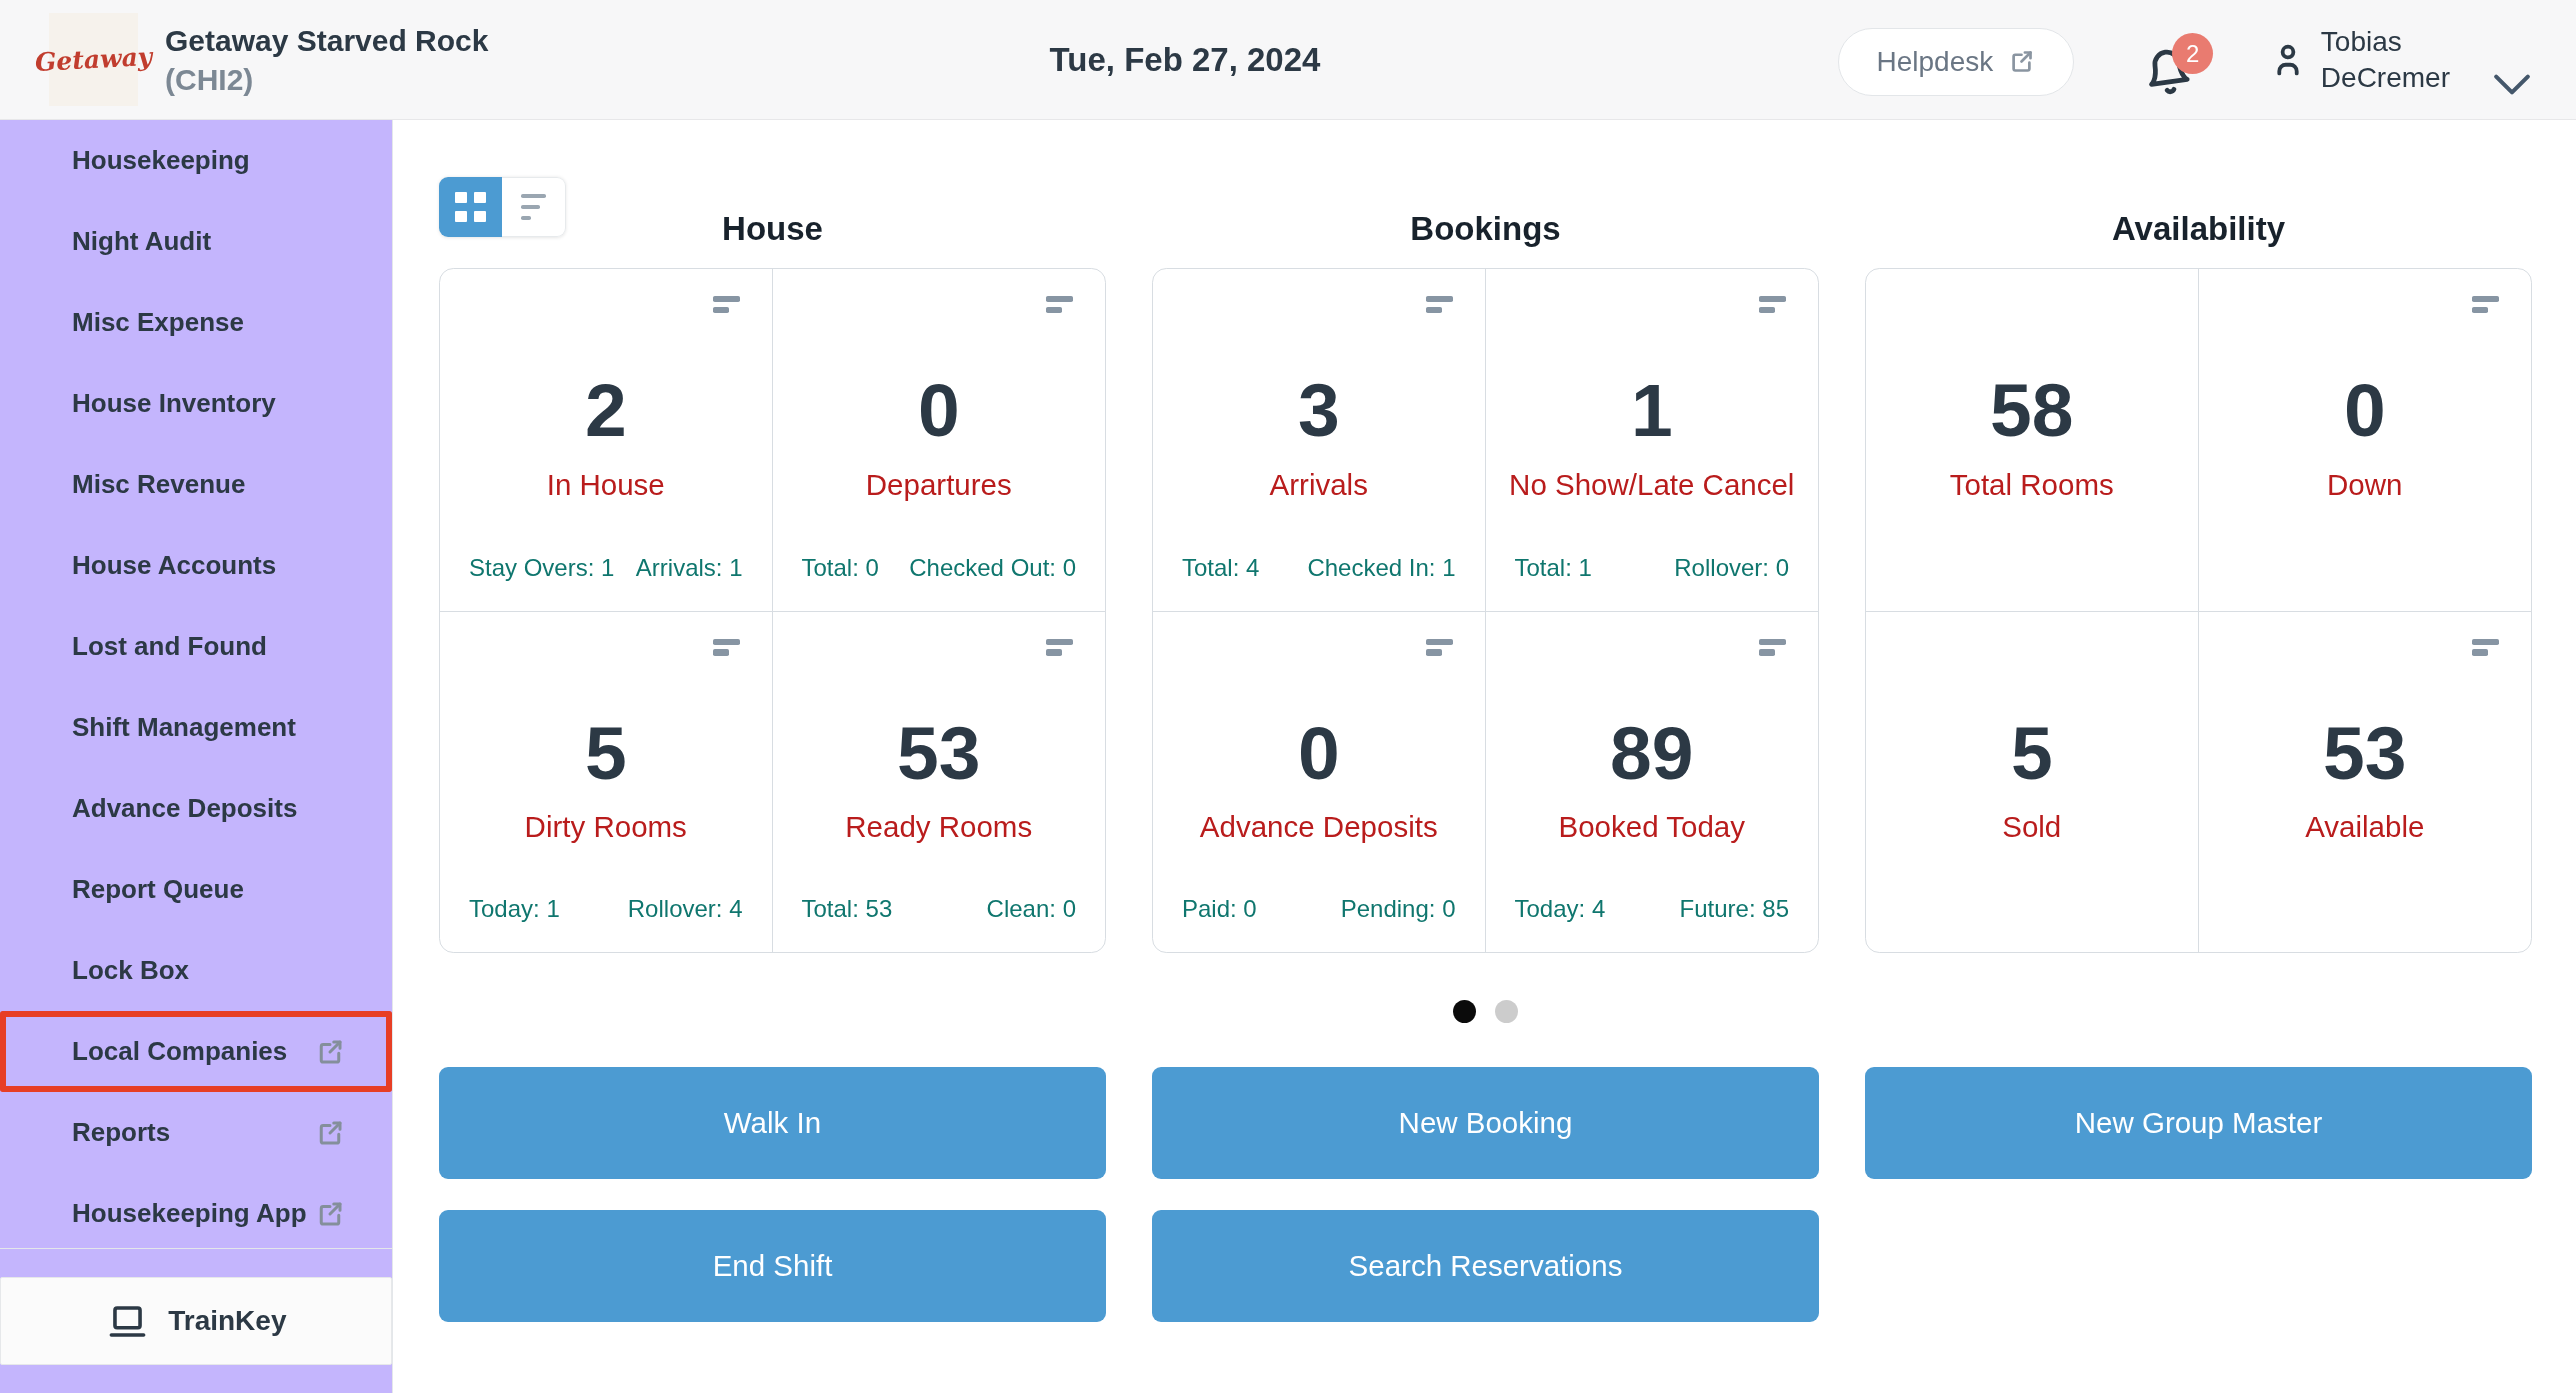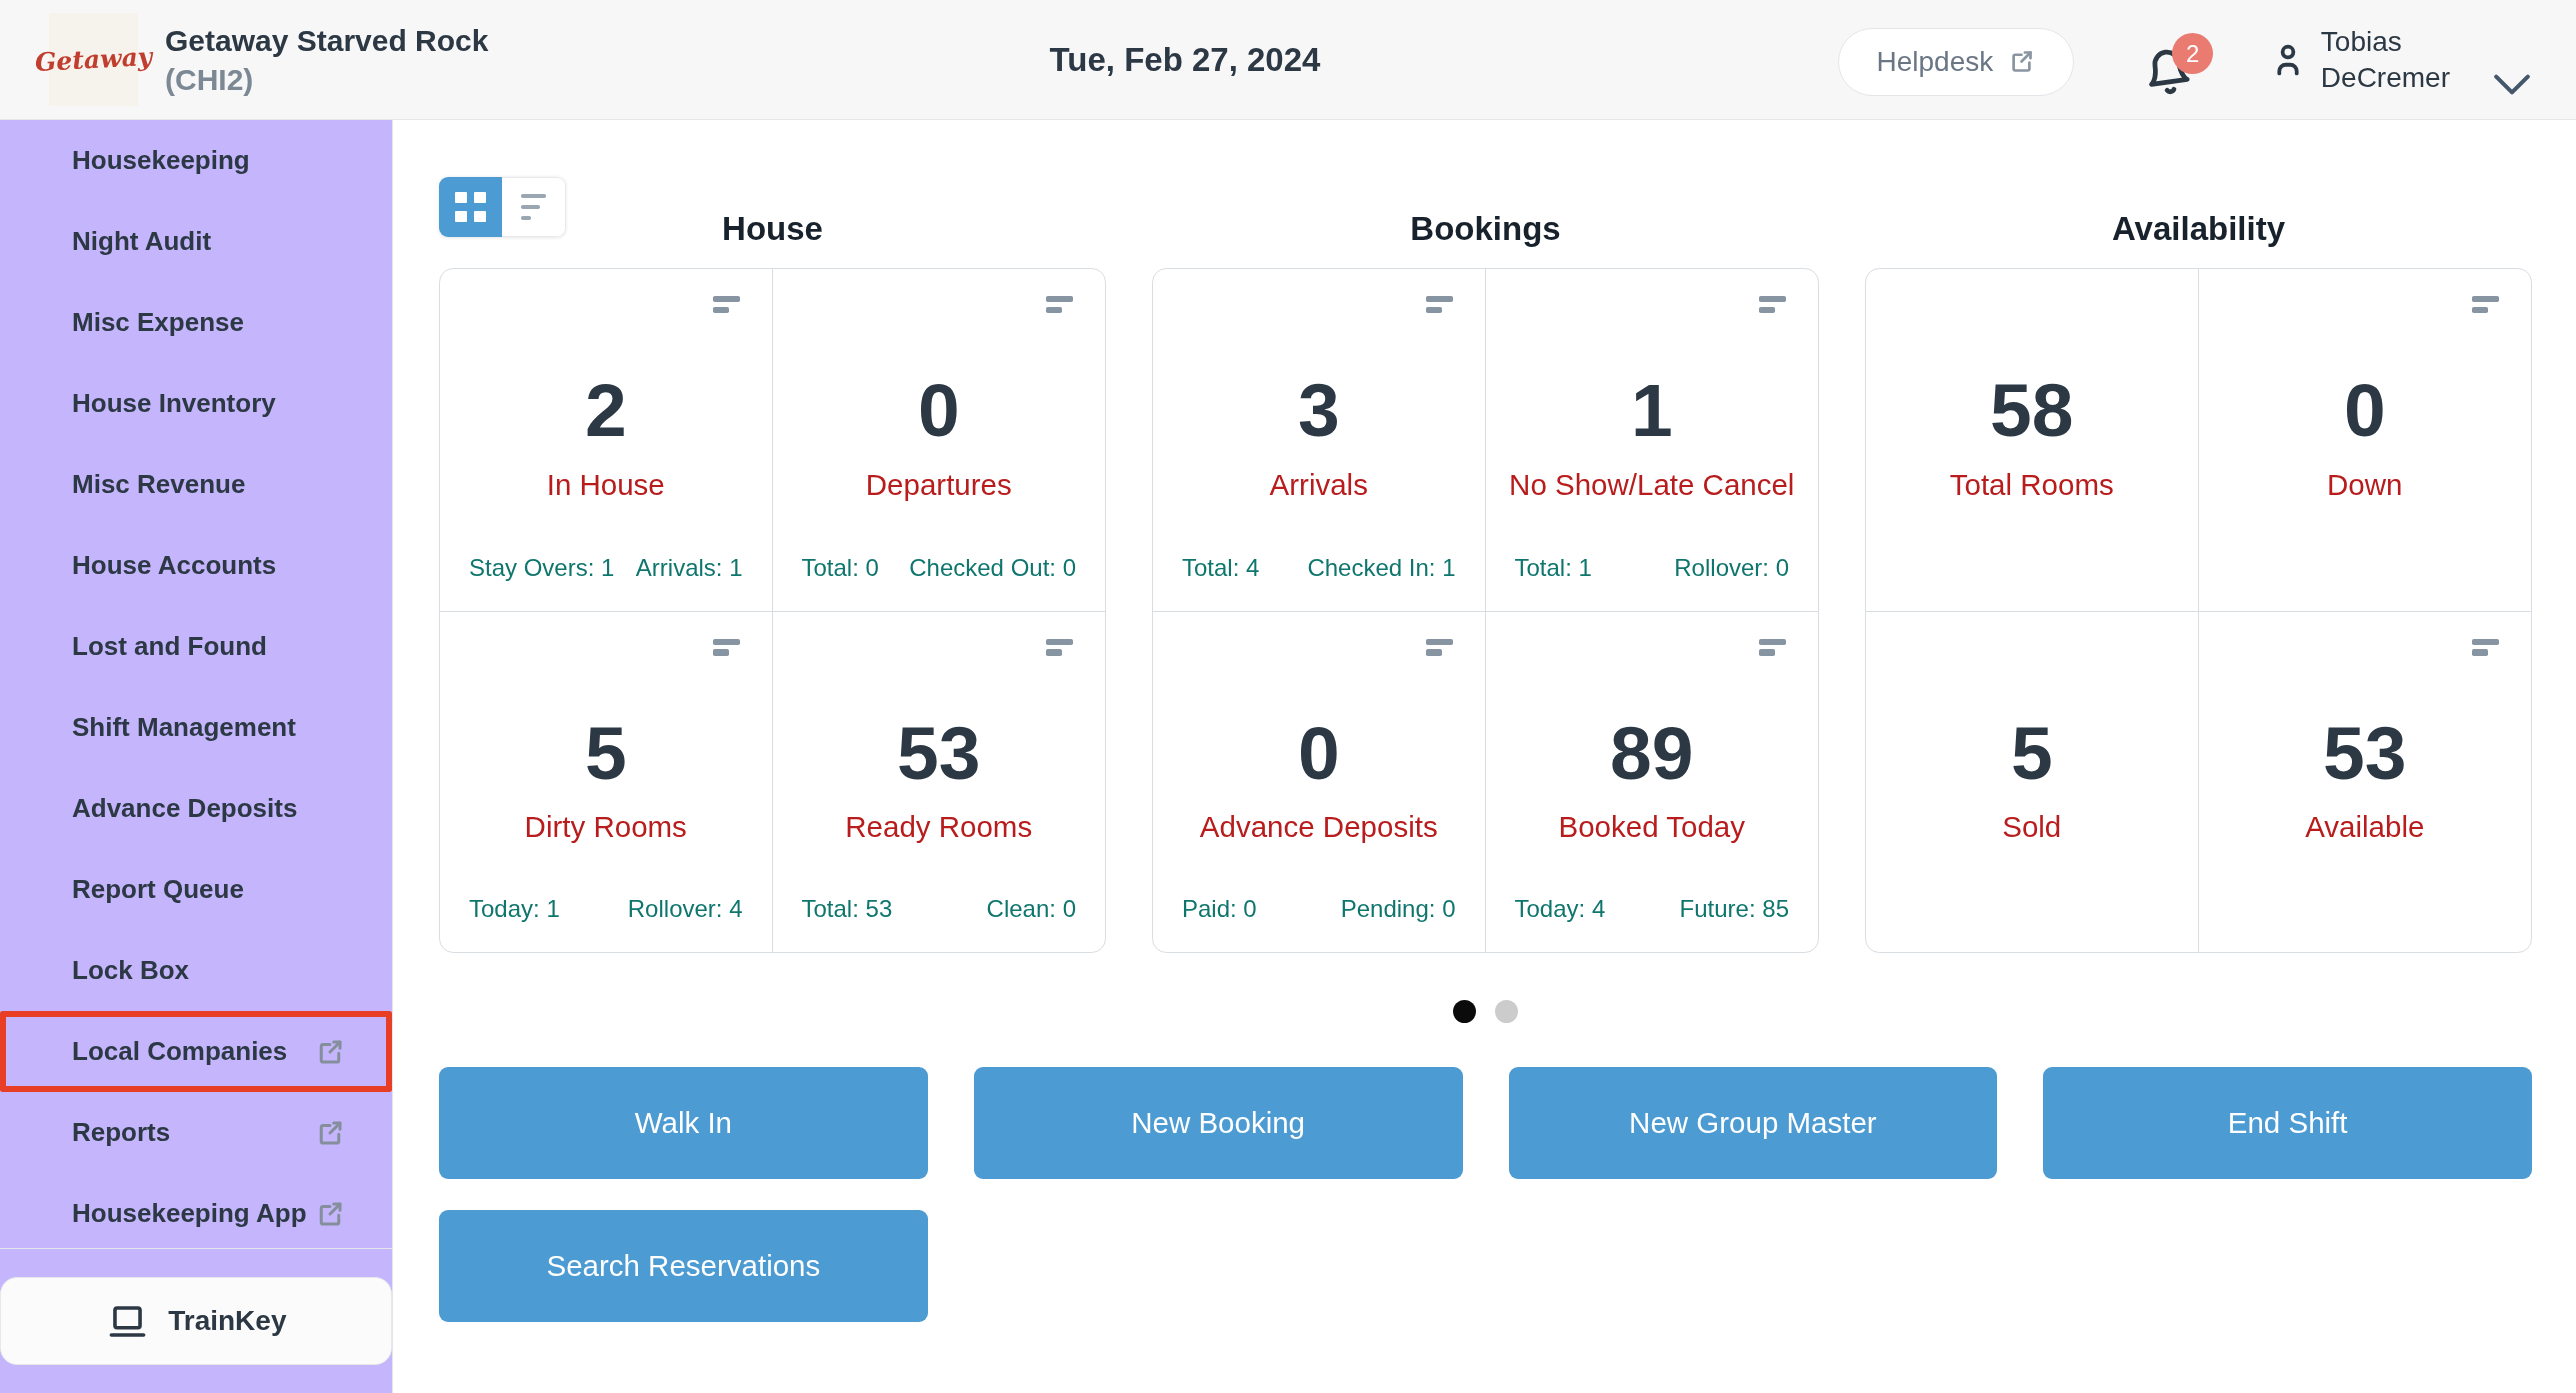--- a/index.html
+++ b/index.html
@@ -42,21 +42,21 @@
   .side-items { flex:1 1 auto; overflow:hidden; }
   .side-item { height:81px; display:flex; align-items:center; padding:0 47px 0 72px;
                cursor:pointer; }
   .side-item .side-label { font-size:26px; font-weight:600; color:#2c3945; }
   .side-item.highlighted { outline:6.3px solid #e73e25; outline-offset:-6.3px; border-radius:2.7px; }
   .side-ext { margin-left:auto; color:#848f9b; display:flex; }
   .side-ext .ext-svg { width:30px; height:30px; color:#848f9b; }
   .side-bottom { border-top:1.8px solid #e4e7ea; height:147px; display:flex; align-items:center;
                  justify-content:center; }
   .trainkey { width:394px; height:88px; border:1.8px solid #e6e8ea; background:#fbfbfb;
-              border-radius:17px; display:flex; align-items:center; justify-content:center;
+              border-radius:2px; display:flex; align-items:center; justify-content:center;
               gap:19.7px; cursor:pointer; font-family:inherit; }
   .laptop-svg { width:43px; height:43px; color:#2c3945; display:block; }
   .trainkey span { font-size:28px; font-weight:600; color:#2c3945; }
 
   
   .main { flex:1 1 auto; padding:57px 44px 0 46px; position:relative; background:#ffffff; }
   .top-row { position:relative; height:91px; }
   .headings { display:grid; grid-template-columns:repeat(3,1fr); gap:46px; height:100%;
               align-items:center; }
   .section-title { text-align:center; font-size:33px; font-weight:700; color:#18222c;margin-top:12px; }
@@ -89,21 +89,21 @@
   .card-menu i { display:block; background:#8795a3; border-radius:1.8px; }
   .card-menu i:nth-child(1){ width:27px; height:6.3px; margin-bottom:4.5px; }
   .card-menu i:nth-child(2){ width:16px; height:6.3px; }
 
   .dots { height:23px; margin-top:47px; display:flex; justify-content:center; gap:19.7px;
           align-items:center; }
   .dot { width:23px; height:23px; border-radius:50%; cursor:pointer; }
   .dot.active { background:#0b0b0b; }
   .dot.inactive { background:#cccccc; }
 
-  .actions { margin-top:44px; display:grid; grid-template-columns:repeat(4,1fr);
+  .actions { margin-top:44px; display:grid; grid-template-columns:repeat(3,1fr);
              grid-template-rows:112px 112px; gap:31px 46px; }
   .action-btn { background:#4c9bd2; border:none; border-radius:9px; color:#ffffff;
                 font-size:29.5px; font-family:inherit; cursor:pointer; }
 </style>
 </head>
 <body>
 
 <div class="app">
 
   <header class="header">

